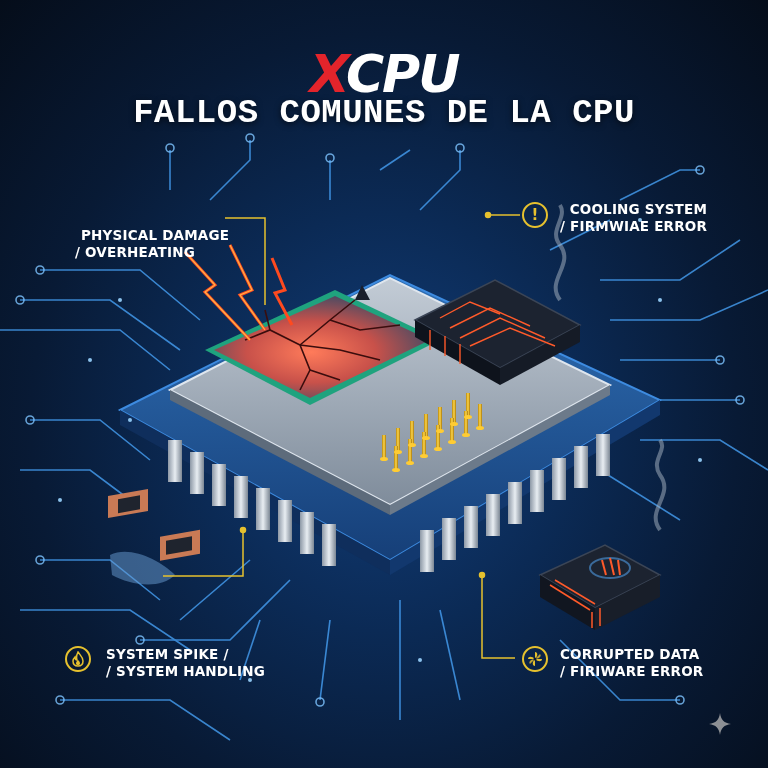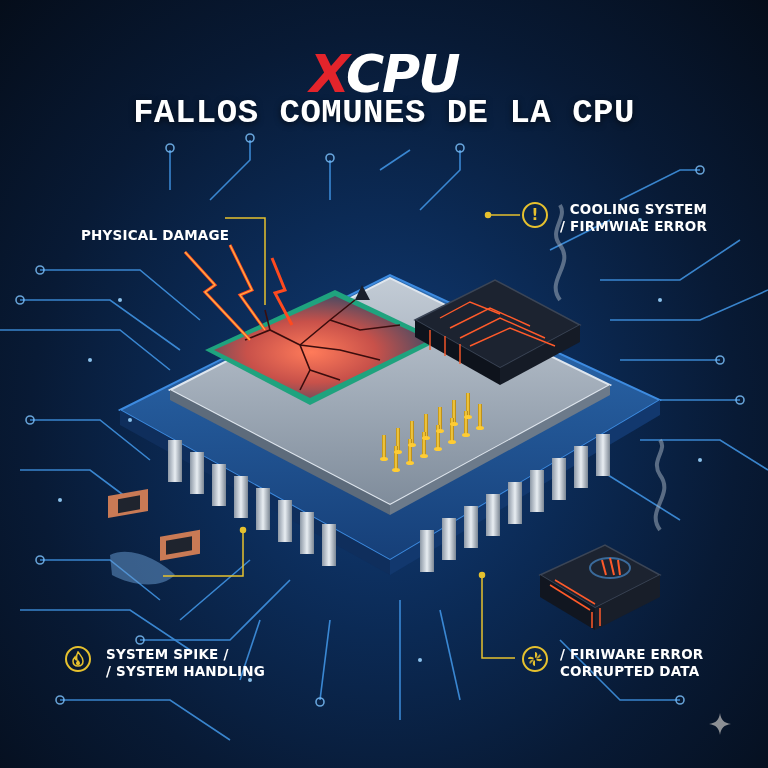--- a/index.html
+++ b/index.html
@@ -253,20 +253,21 @@
     </g>
   </svg>
 
   <div class="logo">
     <span class="x">X</span><span class="cpu">CPU</span>
   </div>
   <div class="title">FALLOS COMUNES DE LA CPU</div>
 
   <div class="callout" style="left:75px;top:207px;margin-top:20px;">
     <span class="line" style="padding-left:6px;">PHYSICAL DAMAGE</span>
+    <span class="line">/ OVERHEATING</span>
   </div>
 
   <div class="icon-ring" style="left:522px;top:202px;font-size:15px;">
     <span>!</span>
   </div>
   <div class="callout" style="left:560px;top:201px;text-align:right;">
     <span class="line">COOLING SYSTEM</span>
     <span class="line">/ FIRMWIAE ERROR</span>
   </div>
 
@@ -288,20 +289,20 @@
         <path d="M9 9 L16 9 C16 12 12 12 9 9 Z"></path>
         <path d="M9 9 L9 16 C6 16 6 12 9 9 Z"></path>
         <path d="M9 9 L2 9 C2 6 6 6 9 9 Z"></path>
         <path d="M9 9 L14 4 C16 6 13 9 9 9 Z" opacity="0.8"></path>
         <path d="M9 9 L4 14 C2 12 5 9 9 9 Z" opacity="0.8"></path>
       </g>
       <circle cx="9" cy="9" r="1.6" fill="#0b1a30"></circle>
     </svg>
   </div>
   <div class="callout" style="left:560px;top:646px;">
+    <span class="line">CORRUPTED DATA</span>
     <span class="line">/ FIRIWARE ERROR</span>
-    <span class="line">CORRUPTED DATA</span>
   </div>
 
   <svg class="sparkle" viewBox="0 0 24 24">
     <path d="M12 1 C13 8 16 11 23 12 C16 13 13 16 12 23 C11 16 8 13 1 12 C8 11 11 8 12 1 Z" fill="#8c8f94"></path>
   </svg>
 </div>
 
 </body></html>

